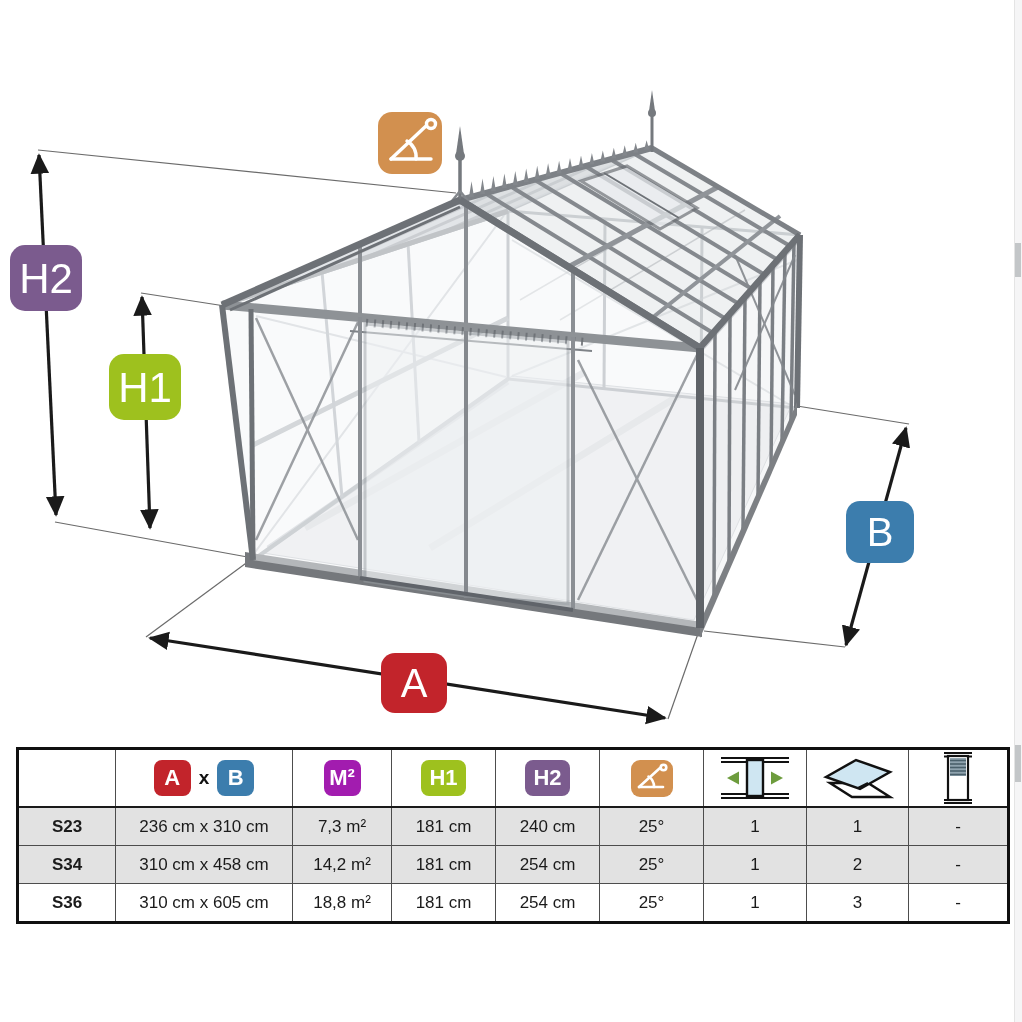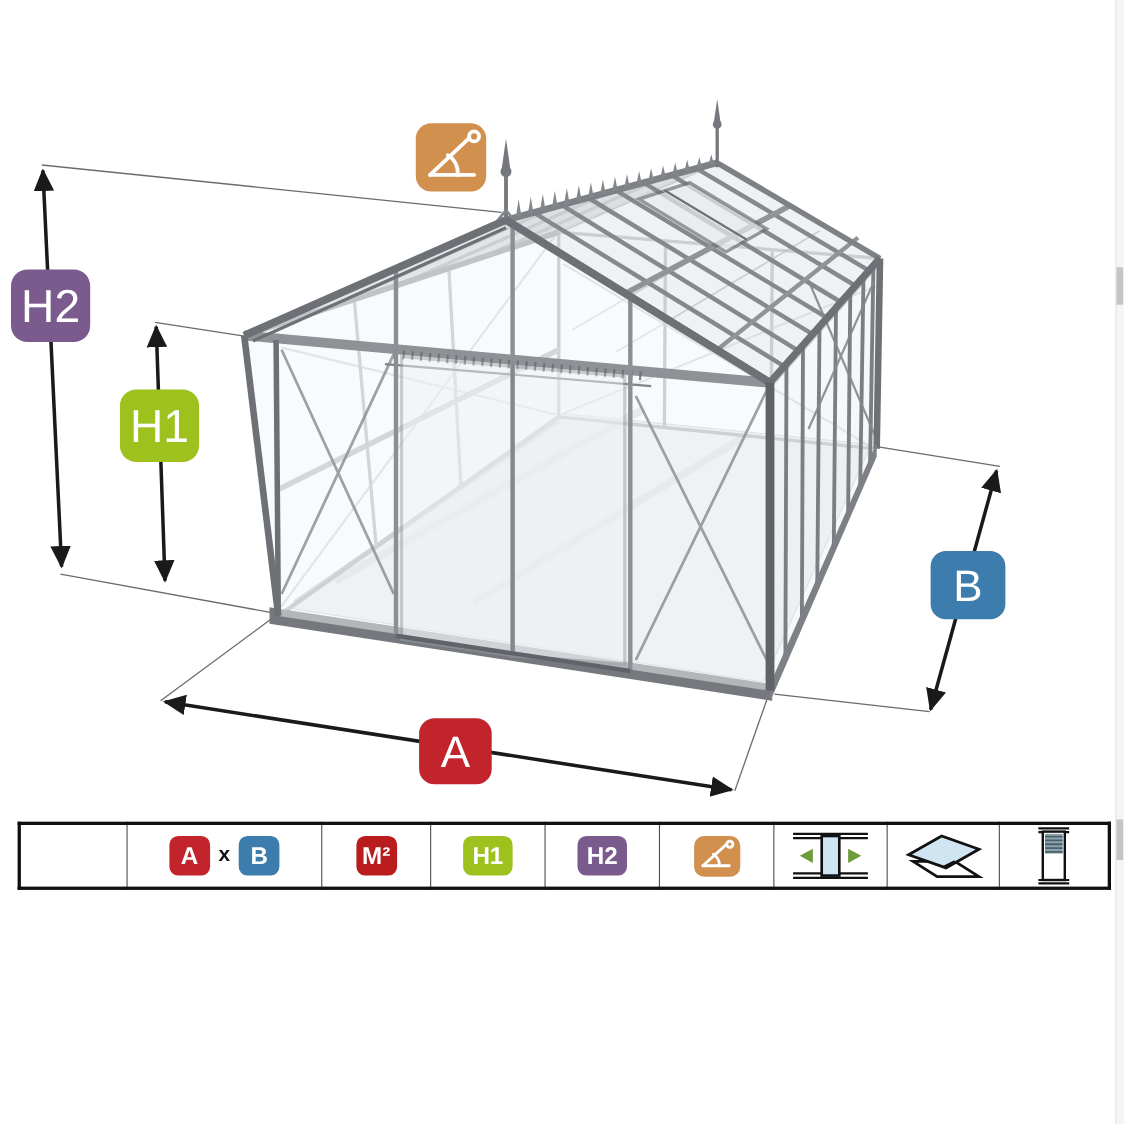--- a/index.html
+++ b/index.html
@@ -268,21 +268,21 @@
       <th></th>
       <th>
         <span class="hdr-flex">
           <span class="badge sq" style="background: rgb(194, 36, 43);">A</span>
           <span class="xsep">x</span>
           <span class="badge sq" style="background: rgb(60, 125, 173);">B</span>
         </span>
       </th>
       <th>
         <span class="hdr-flex">
-              <span class="badge sq" style="background: #b91c1c; text-align: center;">M²</span>
+              <span class="badge sq" style="background: #a21caf; text-align: center;">M²</span>
             </span>
       </th>
       <th>
         <span class="hdr-flex">
               <span class="badge wide" style="background: rgb(158, 193, 30);">H1</span>
             </span>
       </th>
       <th>
         <span class="hdr-flex">
               <span class="badge wide" style="background: rgb(123, 91, 142);">H2</span>
@@ -342,15 +342,48 @@
               <line x1="10" y1="17.5" x2="26" y2="17.5"></line>
               <line x1="10" y1="21" x2="26" y2="21"></line>
               <line x1="10" y1="24.5" x2="26" y2="24.5"></line>
             </g>
           </svg>
         </span>
       </th>
     </tr>
   </thead>
   <tbody>
+    <tr class="stripe">
+      <td class="model">S23</td>
+      <td>236 cm x 310 cm</td>
+      <td>7,3 m²</td>
+      <td>181 cm</td>
+      <td>240 cm</td>
+      <td>25°</td>
+      <td>1</td>
+      <td>1</td>
+      <td>-</td>
+    </tr>
+    <tr class="stripe">
+      <td class="model">S34</td>
+      <td>310 cm x 458 cm</td>
+      <td>14,2 m²</td>
+      <td>181 cm</td>
+      <td>254 cm</td>
+      <td>25°</td>
+      <td>1</td>
+      <td>2</td>
+      <td>-</td>
+    </tr>
+    <tr>
+      <td class="model">S36</td>
+      <td>310 cm x 605 cm</td>
+      <td>18,8 m²</td>
+      <td>181 cm</td>
+      <td>254 cm</td>
+      <td>25°</td>
+      <td>1</td>
+      <td>3</td>
+      <td>-</td>
+    </tr>
   </tbody>
 </table>
 </div>
 
 </body></html>

